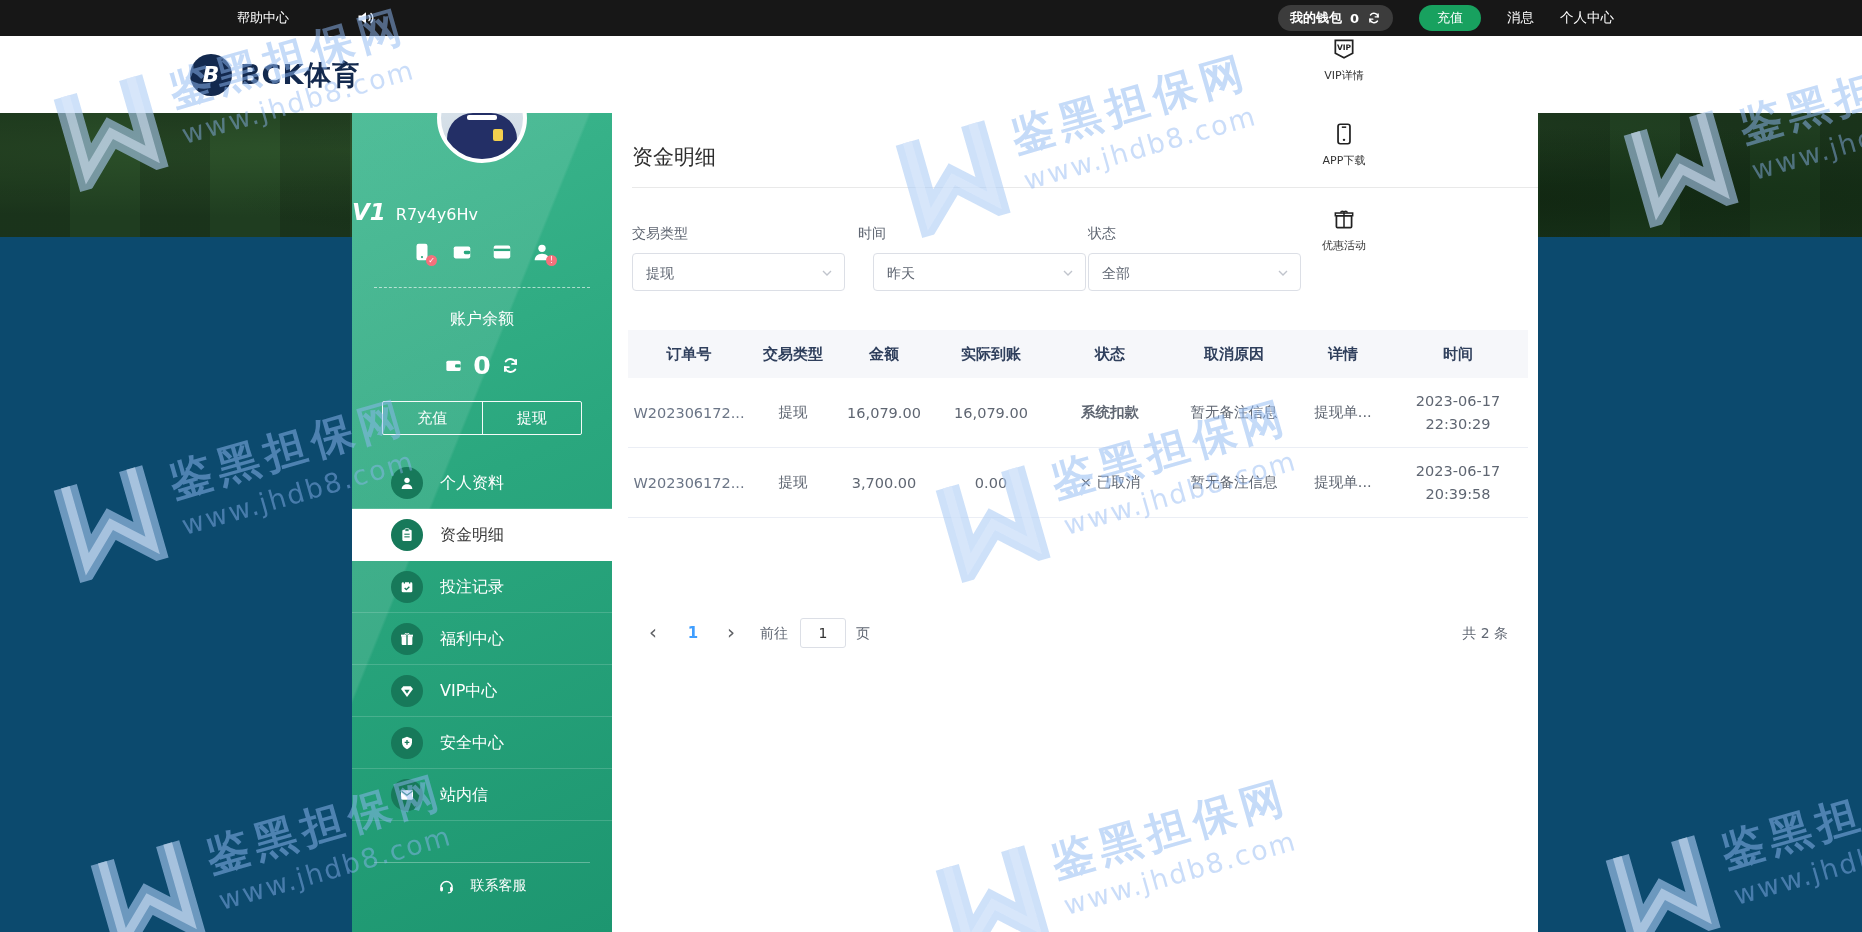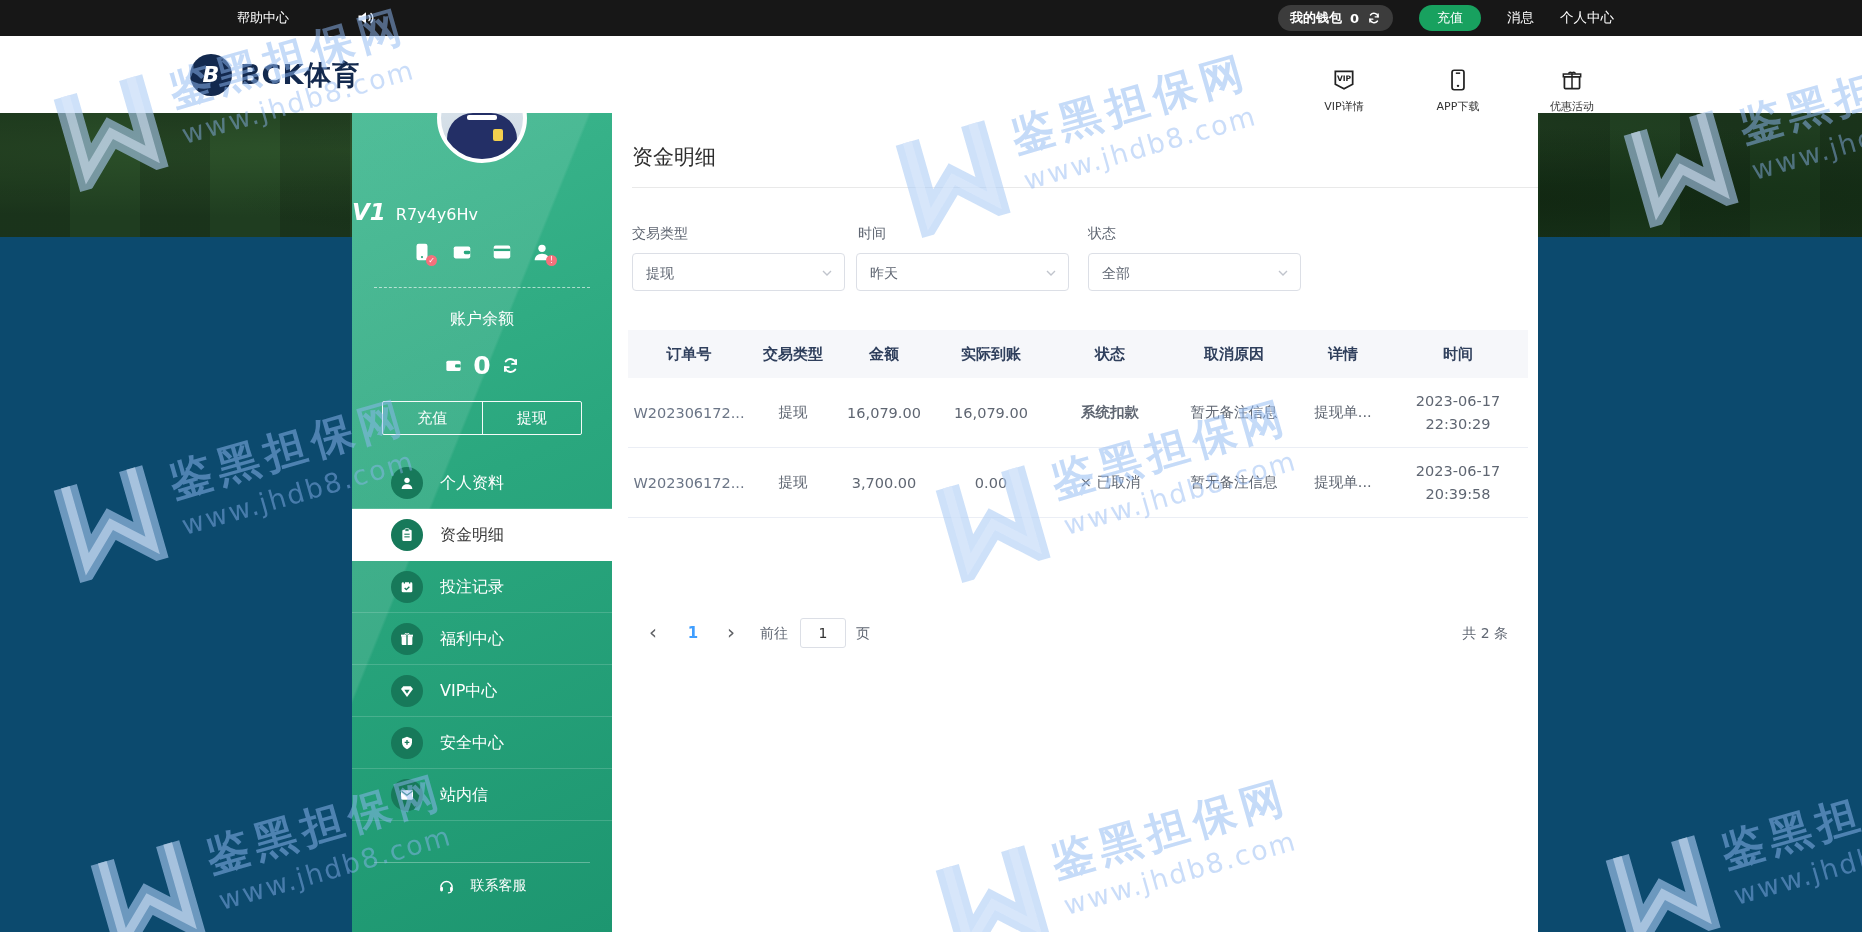--- a/index.html
+++ b/index.html
@@ -17,21 +17,21 @@
   .btn-recharge { background:#18a15f; color:#fff; height:26px; line-height:26px; padding:0 18px; border-radius:13px; font-size:13px; cursor:pointer; }
   .tb-link { font-size:13.5px; cursor:pointer; }
 
   
   .navbar { position:absolute; left:0; top:36px; width:1862px; height:77px; background:#fff; z-index:20; }
   .logo { position:absolute; left:190px; top:0; height:77px; display:flex; align-items:center; gap:8px; cursor:pointer; }
   .logo-mark { width:42px; height:42px; border-radius:50%; background:#13294e; color:#fff; display:flex; align-items:center; justify-content:center; font-weight:bold; font-size:22px; font-style:italic; }
   .logo-text { font-size:27px; font-weight:bold; color:#13294e; letter-spacing:1px; }
   .nav-menu { position:absolute; left:368px; top:0; height:77px; display:flex; align-items:center; gap:38px; }
   .nav-menu .nav-item { font-size:19px; color:#2b2b2b; cursor:pointer; white-space:nowrap; }
-  .quick-links { position:absolute; left:1298px; top:16px; height:77px; display:flex; gap:22px; }
+  .quick-links { position:absolute; left:1298px; top:0; height:77px; display:flex; gap:38px;flex-direction:column; }
   .qlink { width:92px; display:flex; flex-direction:column; align-items:center; justify-content:center; gap:6px; cursor:pointer; }
   .qlink svg { width:26px; height:26px; }
   .qlink .ql-label { font-size:11px; color:#333; }
 
   
   .hero { position:absolute; left:0; top:113px; width:1862px; height:124px; z-index:1;
     background-color:#1f3d20;
     background-image:
       repeating-linear-gradient(90deg, rgba(0,0,0,0.16) 0 70px, rgba(0,0,0,0) 70px 140px),
       radial-gradient(ellipse at 20% 30%, rgba(70,120,60,0.35), transparent 55%),
@@ -76,21 +76,21 @@
   .support-row svg { width:17px; height:17px; }
   .support-row .sp-label { font-size:14px;margin-left:8px; }
 
   
   .content { position:absolute; left:612px; top:113px; width:926px; height:819px; background:#fff; z-index:9; }
   .page-title { position:absolute; left:20px; top:30px; font-size:21px; color:#2d2d2d; font-weight:500; }
   .title-sep { position:absolute; left:20px; right:0; top:74px; border-top:1px solid #e9e9e9; }
   .filter-label { position:absolute; top:112px; font-size:14px; color:#5f6672; }
   .fl0 { left:20px; } .fl1 { left:246px; } .fl2 { left:476px; }
   .select { position:absolute; top:140px; width:213px; height:38px; border:1px solid #dcdfe6; border-radius:4px; background:#fff; cursor:pointer; }
-  .s0 { left:20px; } .s1 { left:244px; } .s2 { left:476px; }
+  .s0 { left:20px; } .s1 { left:261px; } .s2 { left:476px; }
   .select .sval { position:absolute; left:13px; top:0; height:38px; line-height:38px; font-size:14px; color:#5f6672; }
   .select svg { position:absolute; right:9px; top:11px; width:16px; height:16px; }
 
   .table { position:absolute; left:16px; top:217px; width:900px; }
   .t-head { display:flex; height:48px; background:#f6f7fa; align-items:center; }
   .t-row { display:flex; min-height:70px; align-items:center; border-bottom:1px solid #ebeef5; }
   .tc { text-align:center; }
   .c0{width:122px;} .c1{width:86px;} .c2{width:96px;} .c3{width:118px;} .c4{width:120px;} .c5{width:128px;} .c6{width:90px;} .c7{width:140px;}
   .t-head .tc { font-size:15px; font-weight:bold; color:#2f3f5c; }
   .t-row .tc { font-size:14.5px; color:#5f6672; }

